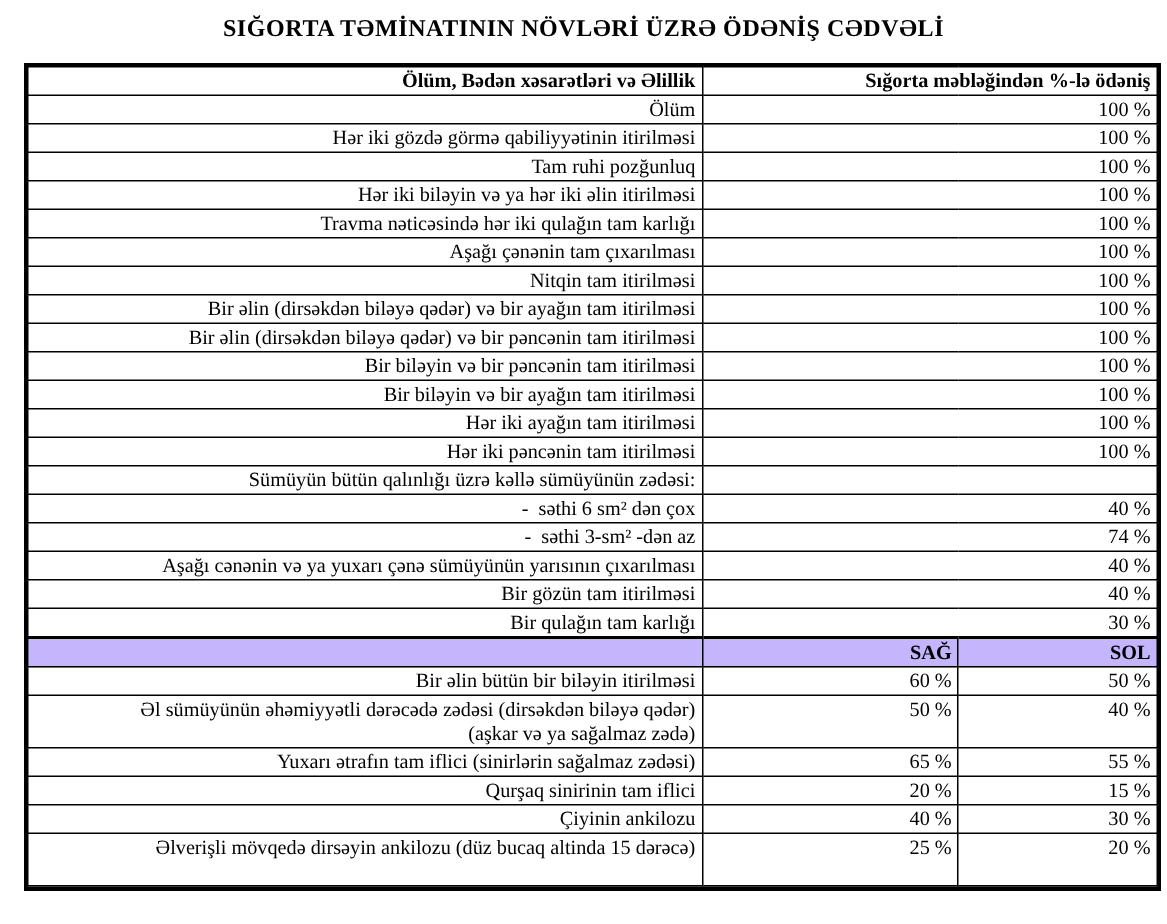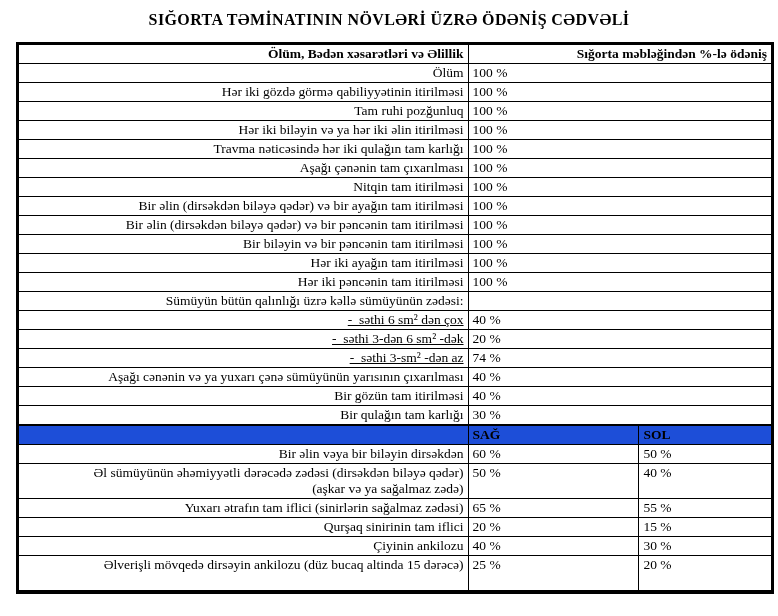--- a/index.html
+++ b/index.html
@@ -5,23 +5,23 @@
   html,body{margin:0;padding:0;}
   body{background:#ffffff;font-family:"Liberation Serif","DejaVu Serif",serif;color:#000;}
   .page{position:relative;width:778px;height:616px;background:#fff;overflow:hidden;}
   .title{padding-top:11px;text-align:center;font-weight:bold;font-size:16px;letter-spacing:0.4px;}
   .table-wrap{margin:13px 4px 0 16px;border:2px solid #000;border-bottom-width:3px;}
   table{width:100%;border-collapse:collapse;table-layout:fixed;}
   col.c1{width:59.7%;} col.c2{width:22.7%;} col.c3{width:17.6%;}
   td{border:1px solid #000;font-size:13.5px;line-height:16px;padding:1px 4px;height:16px;vertical-align:middle;}
   thead td{font-weight:bold;text-align:right;height:14px;}
   .lbl{text-align:right;padding-left:7px;white-space:pre-wrap;}
-  .sub{padding-left:24px;text-decoration:underline;}
-  .val{text-align:left;}
-  .shade td{background:#1d4ed8;border-top:2px solid #000;font-weight:bold;}
+  .sub{padding-left:24px;}
+  .val{text-align:right;}
+  .shade td{background:#c4b5fd;border-top:2px solid #000;font-weight:bold;}
   .vtop td{vertical-align:top;}
   .tall td{height:32px;}
 </style>
 </head>
 <body>
 
 <div class="page">
   <div class="title">SIĞORTA TƏMİNATININ NÖVLƏRİ ÜZRƏ ÖDƏNİŞ CƏDVƏLİ</div>
   <div class="table-wrap">
     <table>
@@ -71,38 +71,38 @@
           </tr>
           <tr>
             <td class="lbl">Bir əlin (dirsəkdən biləyə qədər) və bir pəncənin tam itirilməsi</td>
             <td class="val" colspan="2">100 %</td>
           </tr>
           <tr>
             <td class="lbl">Bir biləyin və bir pəncənin tam itirilməsi</td>
             <td class="val" colspan="2">100 %</td>
           </tr>
           <tr>
+            <td class="lbl">Bir biləyin və bir ayağın tam itirilməsi</td>
+            <td class="val" colspan="2">100 %</td>
+          </tr>
+          <tr>
             <td class="lbl">Hər iki ayağın tam itirilməsi</td>
             <td class="val" colspan="2">100 %</td>
           </tr>
           <tr>
             <td class="lbl">Hər iki pəncənin tam itirilməsi</td>
             <td class="val" colspan="2">100 %</td>
           </tr>
           <tr>
             <td class="lbl">Sümüyün bütün qalınlığı üzrə kəllə sümüyünün zədəsi:</td>
             <td class="val" colspan="2"></td>
           </tr>
           <tr>
             <td class="lbl sub">-&nbsp;&nbsp;səthi 6 sm² dən çox</td>
             <td class="val" colspan="2">40 %</td>
-          </tr>
-          <tr>
-            <td class="lbl sub">-&nbsp;&nbsp;səthi 3-dən 6 sm² -dək</td>
-            <td class="val" colspan="2">20 %</td>
           </tr>
           <tr>
             <td class="lbl sub">-&nbsp;&nbsp;səthi 3-sm² -dən az</td>
             <td class="val" colspan="2">74 %</td>
           </tr>
           <tr>
             <td class="lbl">Aşağı cənənin və ya yuxarı çənə sümüyünün yarısının çıxarılması</td>
             <td class="val" colspan="2">40 %</td>
           </tr>
           <tr>
@@ -112,21 +112,21 @@
           <tr>
             <td class="lbl">Bir qulağın tam karlığı</td>
             <td class="val" colspan="2">30 %</td>
           </tr>
           <tr class="shade">
             <td class="lbl"></td>
             <td class="val">SAĞ</td>
             <td class="val">SOL</td>
           </tr>
           <tr class="">
-            <td class="lbl">Bir əlin vəya bir biləyin dirsəkdən</td>
+            <td class="lbl">Bir əlin bütün bir biləyin itirilməsi</td>
             <td class="val">60 %</td>
             <td class="val">50 %</td>
           </tr>
           <tr class="vtop">
             <td class="lbl">Əl sümüyünün əhəmiyyətli dərəcədə zədəsi (dirsəkdən biləyə qədər)
 (aşkar və ya sağalmaz zədə)</td>
             <td class="val">50 %</td>
             <td class="val">40 %</td>
           </tr>
           <tr class="">

